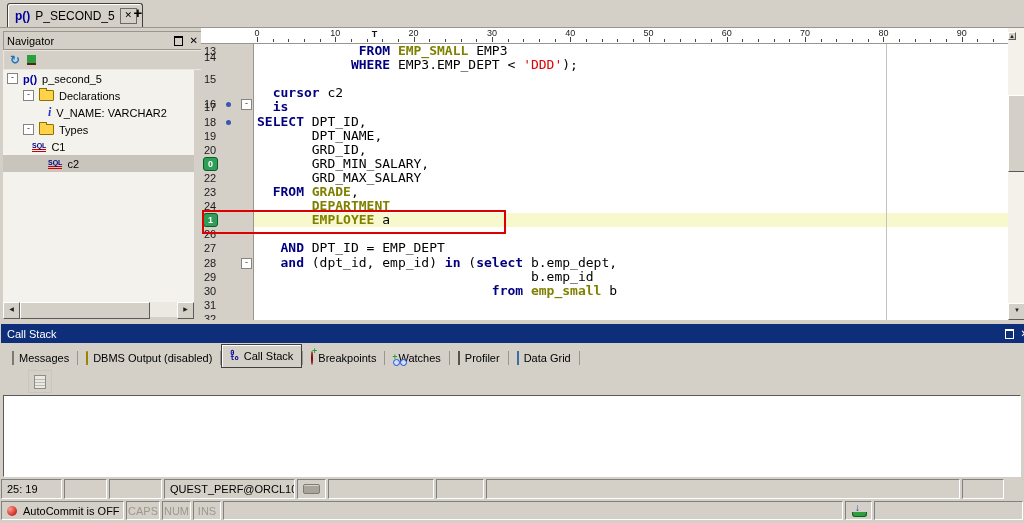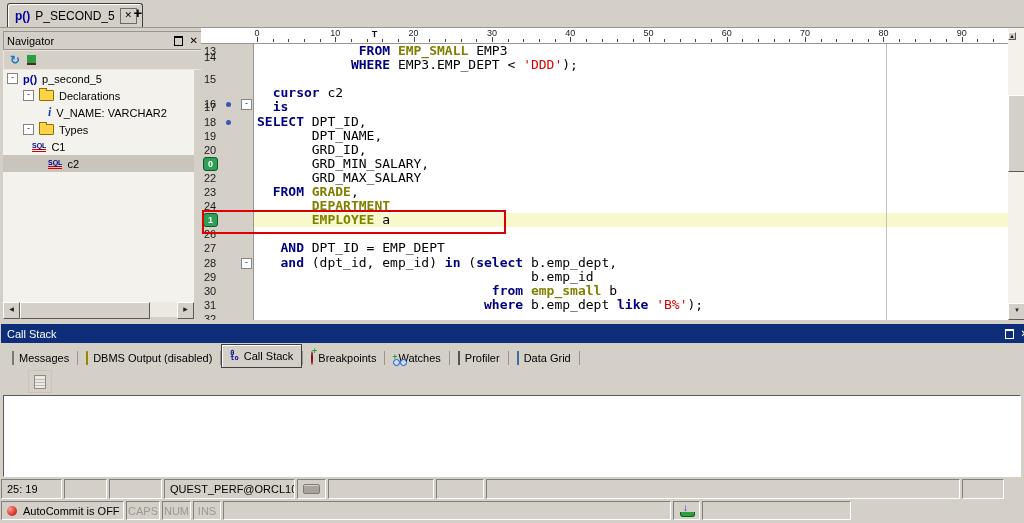--- a/index.html
+++ b/index.html
@@ -102,21 +102,21 @@
   .ico-datagrid{width:12px;height:10px;background:#fff;border:1px solid #3b6ea5;
      background-image:linear-gradient(to right,#0000 3px,#9db8d6 3px,#9db8d6 4px,#0000 4px,#0000 7px,#9db8d6 7px,#9db8d6 8px,#0000 8px),
                       linear-gradient(#9db8d6 0 1px,#0000 1px 4px,#9db8d6 4px 5px,#0000 5px 7px,#9db8d6 7px 8px,#0000 8px);}
   #cs-toolbar{position:absolute;left:0;top:48px;width:1024px;height:26px;}
   #cs-toolbtn{position:absolute;left:28px;top:2px;width:22px;height:21px;border:1px solid #c2beb5;display:flex;align-items:center;justify-content:center;opacity:.55;}
   #cs-content{position:absolute;left:3px;top:75px;width:1016px;height:80px;background:#fff;
               border:1px solid;border-color:#5a5a5a #fff #fff #5a5a5a;}
 
   
   #st1{position:absolute;left:1px;top:479px;width:1022px;height:20px;display:flex;gap:2px;}
-  #st2{position:absolute;left:1px;top:501px;width:850px;height:19px;display:flex;gap:2px;}
+  #st2{position:absolute;left:1px;top:501px;width:1022px;height:19px;display:flex;gap:2px;}
   .scell{height:100%;background:#d4d0c8;border:1px solid;border-color:#808080 #ffffff #ffffff #808080;
          display:flex;align-items:center;padding:0 5px;box-sizing:border-box;white-space:nowrap;overflow:hidden;}
   .flag-off{color:#9c988f;}
   .ico-mode{width:15px;height:8px;background:#a8a49c;border:1px solid #807c74;border-radius:2px;box-shadow:inset 0 1px 0 #d8d4cc;}
   .redball{width:10px;height:10px;border-radius:50%;background:radial-gradient(circle at 3px 3px,#ff9a8a,#b50000);margin-right:6px;flex:none;}
   .ico-download{position:relative;width:13px;height:12px;}
   .ico-download .arr{position:absolute;left:3px;top:-3px;color:#1040c0;font-weight:bold;font-size:10px;}
   .ico-download .tray{position:absolute;left:0;bottom:0;width:13px;height:4px;background:#2f9e3f;border:1px solid #135c1f;border-top:none;border-radius:0 0 3px 3px;}
 </style>
 </head>
@@ -322,21 +322,20 @@
         <div class="crow" style="top: 98.7px;"><span class="seg-p">       GRD_ID,</span></div>
         <div class="crow" style="top: 112.8px;"><span class="seg-p">       GRD_MIN_SALARY,</span></div>
         <div class="crow" style="top: 126.9px;"><span class="seg-p">       GRD_MAX_SALARY</span></div>
         <div class="crow" style="top: 141px;"><span class="seg-p">  </span><span class="seg-k">FROM</span><span class="seg-p"> </span><span class="seg-t">GRADE</span><span class="seg-p">,</span></div>
         <div class="crow" style="top: 155.1px;"><span class="seg-p">       </span><span class="seg-t">DEPARTMENT</span></div>
         <div class="crow hl" style="top: 169.2px;"><span class="seg-p">       </span><span class="seg-t">EMPLOYEE</span><span class="seg-p"> a</span></div>
         <div class="crow" style="top: 197.4px;"><span class="seg-p">   </span><span class="seg-k">AND</span><span class="seg-p"> DPT_ID = EMP_DEPT</span></div>
         <div class="crow" style="top: 211.5px;"><span class="seg-p">   </span><span class="seg-k">and</span><span class="seg-p"> (dpt_id, emp_id) </span><span class="seg-k">in</span><span class="seg-p"> (</span><span class="seg-k">select</span><span class="seg-p"> b.emp_dept,</span></div>
         <div class="crow" style="top: 225.6px;"><span class="seg-p">                                   b.emp_id</span></div>
         <div class="crow" style="top: 239.7px;"><span class="seg-p">                              </span><span class="seg-k">from</span><span class="seg-p"> </span><span class="seg-t">emp_small</span><span class="seg-p"> b</span></div>
-        <div class="crow" style="top: 253.8px;"><span class="seg-p">                             </span><span class="seg-k">where</span><span class="seg-p"> b.emp_dept </span><span class="seg-k">like</span><span class="seg-p"> </span><span class="seg-s">'B%'</span><span class="seg-p">);</span></div>
         <div class="crow" style="top: 267.9px;"></div>
       </div>
     <div id="marginline"></div>
     <div id="execbox" style="top: 182.2px;"></div>
   </div>
   <div id="vsb">
     <span class="sbtn">▲</span>
     <div id="vsb-thumb"></div>
     <span class="sbtn" id="vsb-down">▼</span>
   </div>

